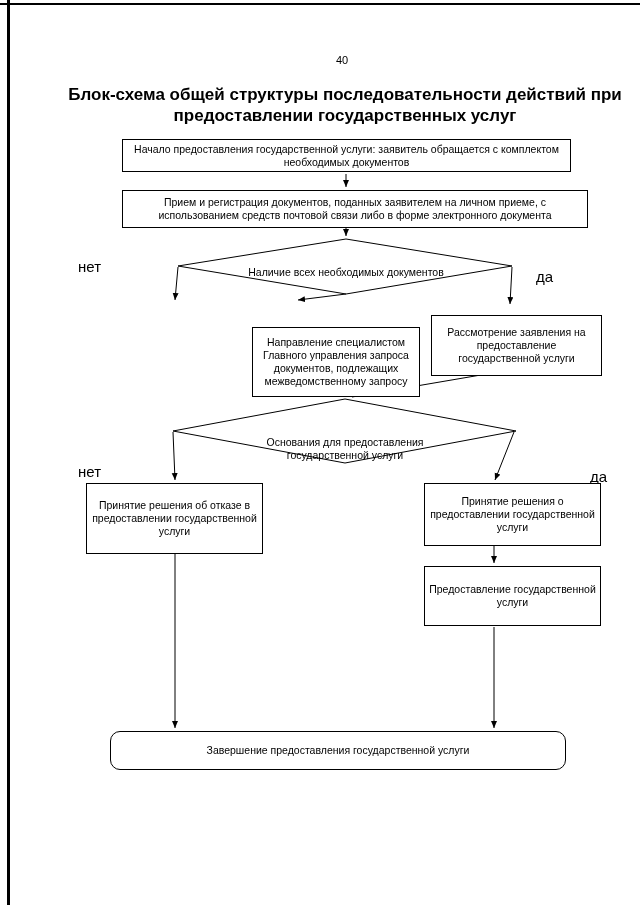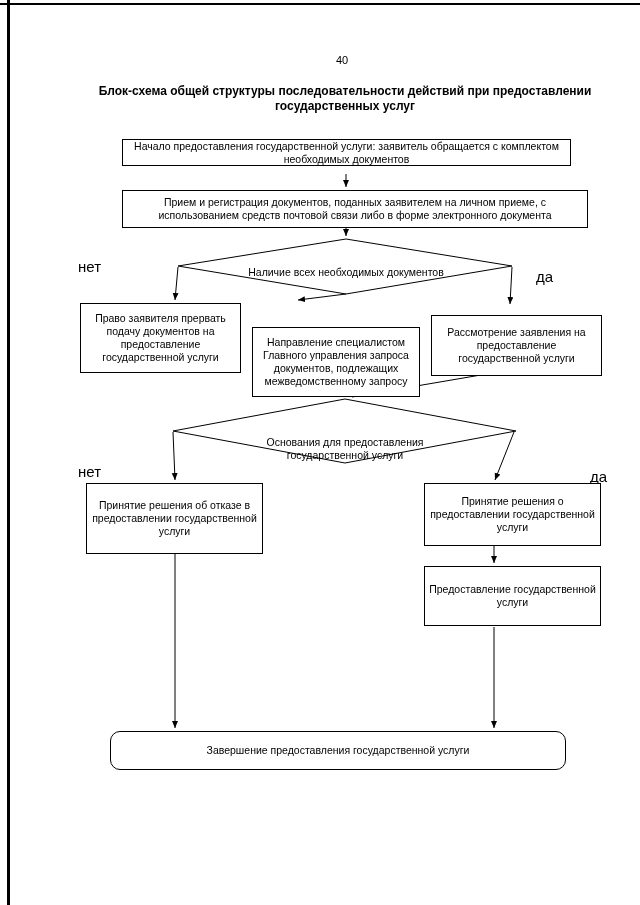--- a/index.html
+++ b/index.html
@@ -8,36 +8,36 @@
     width:640px; height:905px; position:relative;
     font-family:"Liberation Sans", sans-serif; color:#000;
   }
   .page { position:absolute; left:0; top:0; width:640px; height:905px; background:#fff; overflow:hidden;padding-left:27px; }
 
   .scanline-left { position:absolute; left:7px; top:0; width:3px; height:905px; background:#000; }
   .scanline-top  { position:absolute; left:0; top:3px; width:640px; height:2px; background:#000; }
 
   .page-number { position:absolute; left:44px; top:54px; width:596px; text-align:center; font-size:11px; }
   .doc-title   { position:absolute; left:55px; top:84px; width:580px; text-align:center;
-                 font-size:12px; font-weight:bold; line-height:1.25; }
+                 font-size:17px; font-weight:bold; line-height:1.25; }
 
   svg.connectors { position:absolute; left:0; top:0; z-index:0; }
 
   .box {
     position:absolute; border:1px solid #000; background:#fff; z-index:1;
     display:flex; align-items:center; justify-content:center; text-align:center;
     font-size:10.5px; line-height:1.22; padding:2px 4px;
   }
   .rounded { border-radius:10px; }
 
   .dtext { position:absolute; z-index:1; text-align:center; font-size:10.5px; line-height:1.22;margin-top:19px; }
   .lbl   { position:absolute; z-index:1; font-size:15px; }
 
   
-  .n-start     { left:122px; top:139px; width:449px; height:27px; }
+  .n-start     { left:122px; top:139px; width:449px; height:33px; }
   .n-reception { left:122px; top:190px; width:466px; height:38px; }
   .n-interrupt { left:80px;  top:303px; width:161px; height:70px; }
   .n-request   { left:252px; top:319px; width:168px; height:70px;margin-top:8px; }
   .n-review    { left:431px; top:307px; width:171px; height:61px;margin-top:8px; }
   .n-refusal   { left:86px;  top:483px; width:177px; height:71px; }
   .n-approval  { left:424px; top:483px; width:177px; height:63px; }
   .n-provision { left:424px; top:566px; width:177px; height:60px; }
   .n-end       { left:110px; top:731px; width:456px; height:39px; }
 
   .d1-text { left:246px; top:247px; width:200px; }
@@ -85,21 +85,20 @@
 
   <div class="box n-start">Начало предоставления государственной услуги: заявитель обращается с комплектом необходимых документов</div>
 
   <div class="box n-reception">Прием и регистрация документов, поданных заявителем на личном приеме, с использованием средств почтовой связи либо в форме электронного документа</div>
 
   <div class="dtext d1-text">Наличие всех необходимых документов</div>
 
   <div class="lbl lbl-no1">нет</div>
   <div class="lbl lbl-yes1">да</div>
 
-  <div class="box n-interrupt">Право заявителя прервать подачу документов на предоставление государственной услуги</div>
 
   <div class="box n-request">Направление специалистом Главного управления запроса документов, подлежащих межведомственному запросу</div>
 
   <div class="box n-review">Рассмотрение заявления на предоставление государственной услуги</div>
 
   <div class="dtext d2-text">Основания для предоставления государственной услуги</div>
 
   <div class="lbl lbl-no2">нет</div>
   <div class="lbl lbl-yes2">да</div>
 

